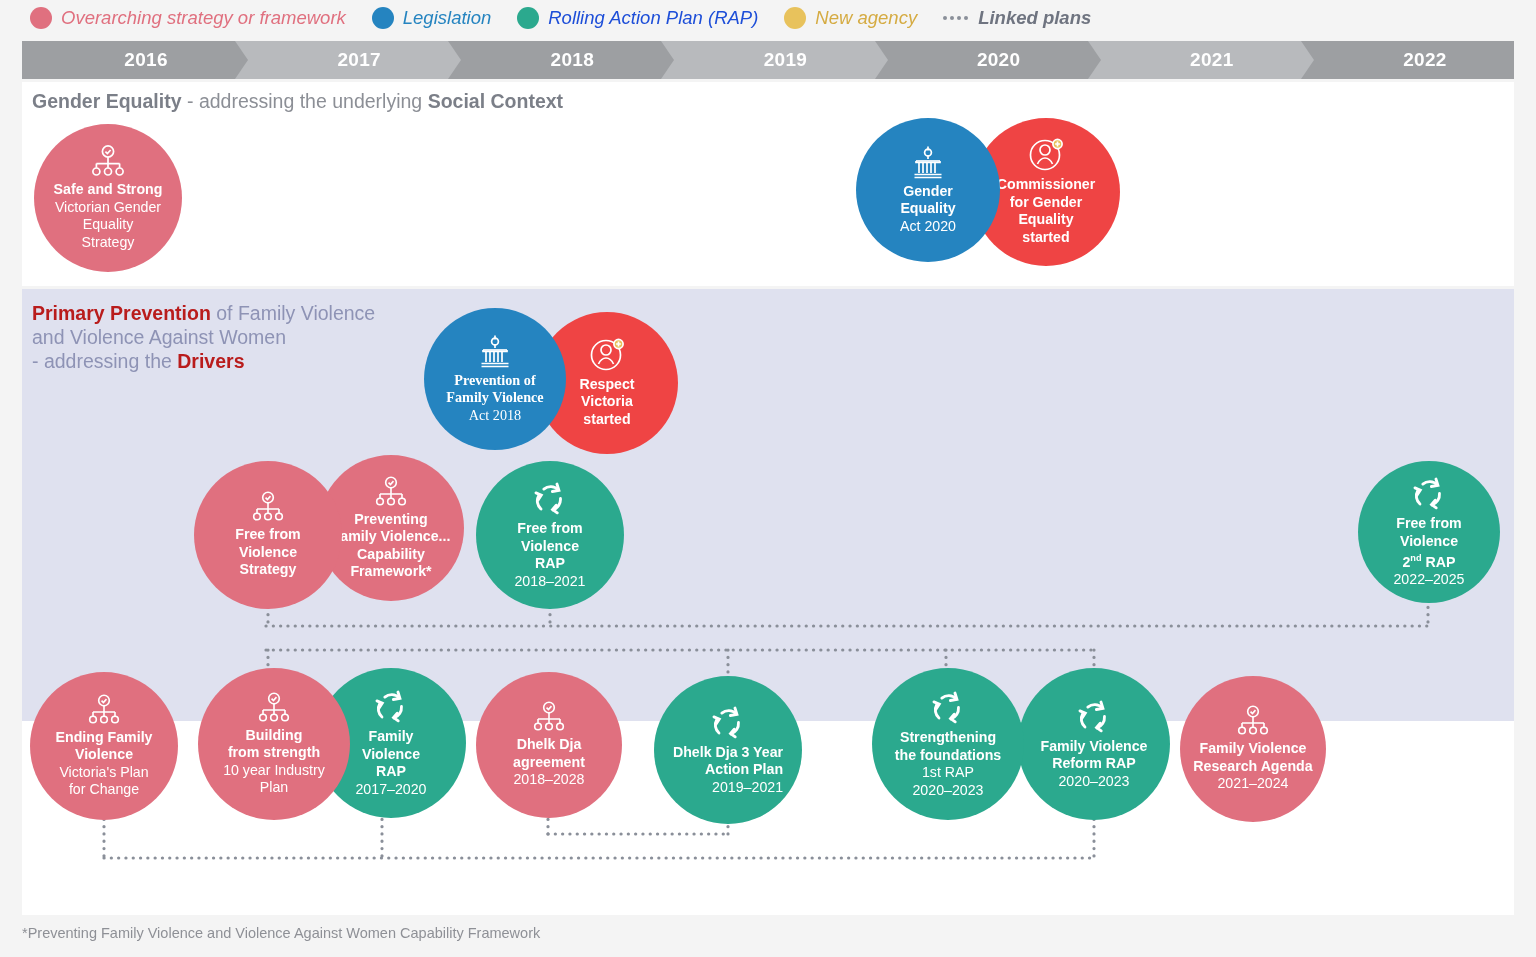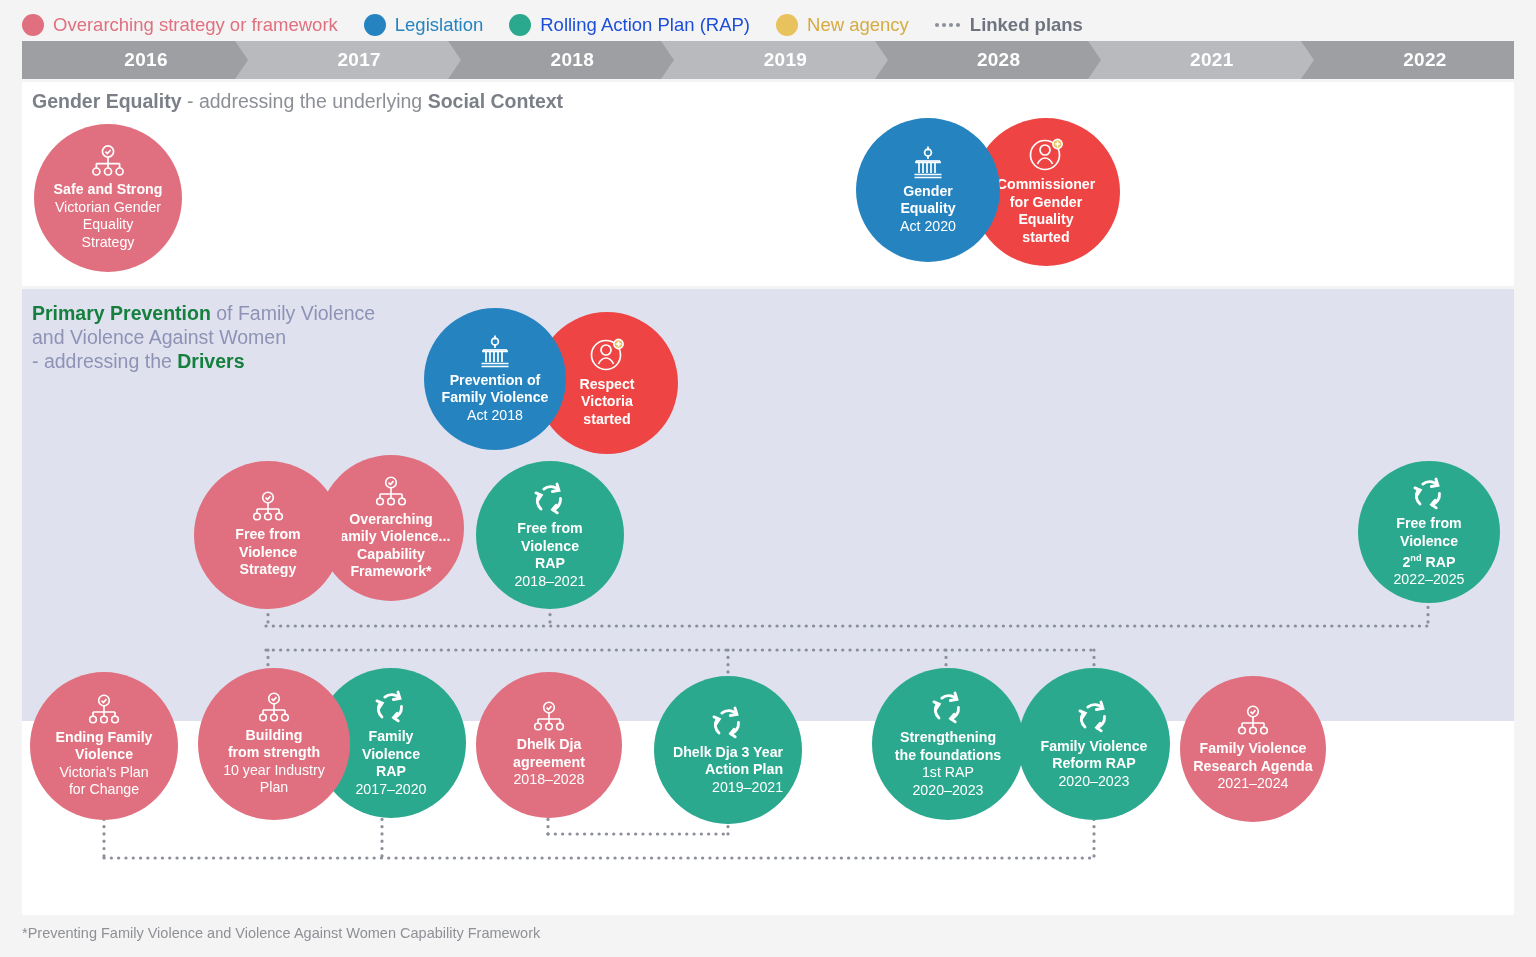--- a/index.html
+++ b/index.html
@@ -6,21 +6,21 @@
   body{
     width:1536px;height:957px;
     background:#f2f2f2;
     font-family:"Liberation Sans","DejaVu Sans",sans-serif;
     overflow:hidden;
   }
   #stage{position:relative;width:1536px;height:957px;background:#f4f4f4;}
 
   
   #legend{position:absolute;left:0;top:0;width:1536px;height:36px;
-          display:flex;align-items:flex-end;padding-left:22px;box-sizing:border-box;}
+          display:flex;align-items:center;padding-left:30px;box-sizing:border-box;font-style:italic;}
   .legend-item{display:flex;align-items:center;margin-right:26px;}
   .legend-dot{width:22px;height:22px;border-radius:50%;margin-right:9px;flex:0 0 auto;}
   .legend-label{font-size:18.5px;white-space:nowrap;}
   .legend-dashes{display:flex;align-items:center;margin-right:7px;}
   .legend-dashes i{display:block;width:4px;height:4px;border-radius:50%;background:#8a8f99;margin-right:3px;}
 
   
   #timeline{position:absolute;left:22px;top:41px;width:1492px;height:38px;display:flex;}
   .yr{position:relative;flex:1 1 0;display:flex;align-items:center;justify-content:center;
       color:#ffffff;font-size:19px;font-weight:bold;letter-spacing:.3px;padding-left:35px;}
@@ -30,21 +30,21 @@
   .yr .notch svg{display:block;}
 
   
   #panel-top{position:absolute;left:22px;top:82px;width:1492px;height:204px;background:#ffffff;}
   #panel-mid{position:absolute;left:22px;top:289px;width:1492px;height:432px;background:#dfe1ef;}
   #panel-bot{position:absolute;left:22px;top:721px;width:1492px;height:194px;background:#ffffff;}
 
   .sect-title{position:absolute;font-size:19.5px;color:#8c8f96;line-height:24px;}
   .sect-title b{font-weight:bold;color:#7b7f88;}
   .sect-title.violet{color:#8e93b5;}
-  .sect-title.violet b{color:#15803d;}
+  .sect-title.violet b{color:#b91c1c;}
 
   
   .node{position:absolute;border-radius:50%;display:flex;flex-direction:column;
         align-items:center;justify-content:center;box-sizing:border-box;
         color:#ffffff;text-align:center;}
   .node .ico{margin-bottom:2px;line-height:0;}
   .node .txt{font-size:14.2px;line-height:17.5px;font-weight:bold;padding:0 6px;}
   .node .txt .reg{font-weight:normal;}
   .node.pink{background:#e0707f;}
   .node.teal{background:#2ba98e;}
@@ -117,21 +117,21 @@
     </div>
     <div class="yr light">
       <span>2019</span>
       <span class="notch">
           <svg width="13" height="38">
             <polygon points="0,0 13,19 0,38" fill="#b8babd"></polygon>
           </svg>
         </span>
     </div>
     <div class="yr dark">
-      <span>2028</span>
+      <span>2020</span>
       <span class="notch">
           <svg width="13" height="38">
             <polygon points="0,0 13,19 0,38" fill="#9d9fa2"></polygon>
           </svg>
         </span>
     </div>
     <div class="yr light">
       <span>2021</span>
       <span class="notch">
           <svg width="13" height="38">
@@ -238,21 +238,21 @@
       </svg>
     </span>
     <div class="txt">
       <div>Commissioner</div>
       <div>for Gender</div>
       <div>Equality</div>
       <div>started</div>
     </div>
   </div>
 
-  <div class="node blue" style="left:424px;top:308px;width:142px;height:142px;z-index:2;">
+  <div class="node blue" style="left:424px;top:308px;width:142px;height:142px;z-index:2;font-family:Liberation Serif, serif;">
     <span class="ico">
       <svg width="40" height="36" viewBox="0 0 40 36" fill="none" stroke="#fff" stroke-width="1.7">
         <path d="M20 1.5v4"></path>
           <circle cx="20" cy="7.5" r="3.4"></circle>
         <path d="M20 11v3"></path>
           <path d="M8 16h24"></path>
           <path d="M8 16v1.5h24V16"></path>
         <path d="M11 18v10M15 18v10M19 18v10M23 18v10M27 18v10"></path>
         <path d="M6.5 29.5h27M6.5 32.5h27"></path>
       </svg>
@@ -304,21 +304,21 @@
       <svg width="36" height="33" viewBox="0 0 38 34" fill="none" stroke="#fff" stroke-width="1.7">
         <circle cx="19" cy="6.5" r="5.6"></circle>
           <path d="M16.4 6.6l2 2 3.2-3.6"></path>
         <path d="M19 12.2v6.4M7.4 18.6h23.2M7.4 18.6v4.2M19 18.6v4.2M30.6 18.6v4.2"></path>
         <circle cx="7.4" cy="26.5" r="3.5"></circle>
           <circle cx="19" cy="26.5" r="3.5"></circle>
           <circle cx="30.6" cy="26.5" r="3.5"></circle>
       </svg>
     </span>
     <div class="txt">
-      <div>Overarching</div>
+      <div>Preventing</div>
       <div>Family Violence...</div>
       <div>Capability</div>
       <div>Framework*</div>
     </div>
   </div>
 
   <div class="node teal" style="left:476px;top:461px;width:148px;height:148px;">
     <span class="ico">
       <svg width="44" height="38" viewBox="0 0 46 40" fill="none" stroke="#fff" stroke-width="3" stroke-linecap="round">
         <path d="M16.5 9.5c4.5-3.6 11-3.4 15 .8"></path>

